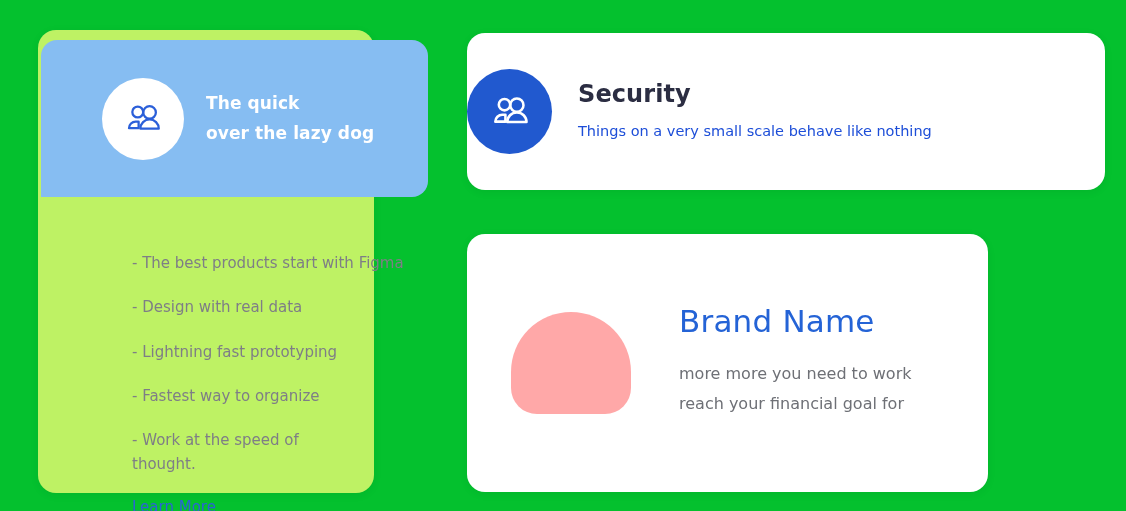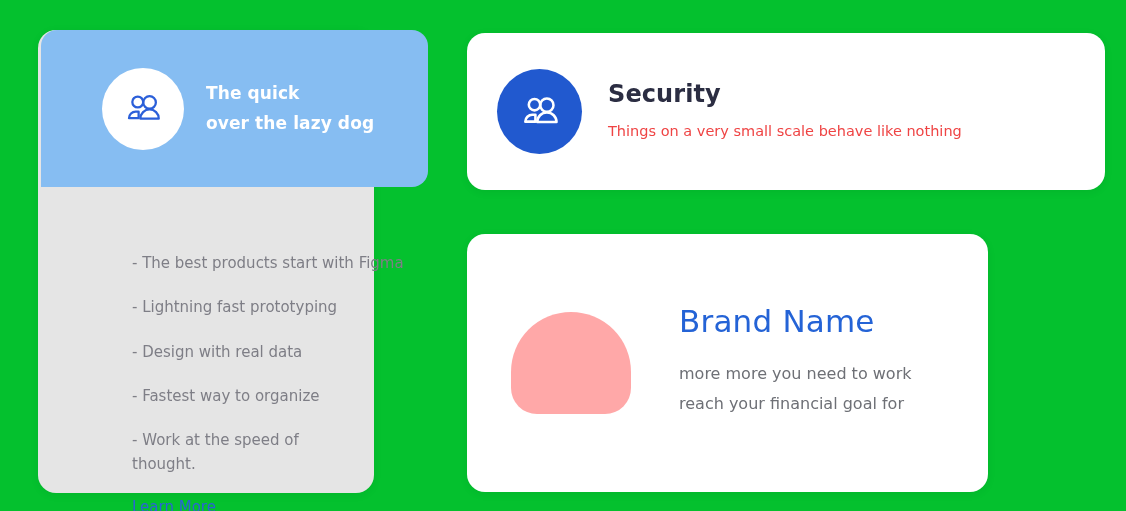--- a/index.html
+++ b/index.html
@@ -23,29 +23,29 @@
     height: 511px;
   }
 
   
   .left-card {
     position: absolute;
     left: 38px;
     top: 30px;
     width: 336px;
     height: 463px;
-    background: #e5e5e5;
+    background: #bef264;
     border-radius: 18px;
     box-shadow: 0 2px 10px rgba(0,0,0,0.06);
   }
 
   .left-hero {
     position: absolute;
     left: 41px;
-    top: 30px;
+    top: 40px;
     width: 387px;
     height: 157px;
     background: #86bdf2;
     border-radius: 16px 16px 16px 0;
     display: flex;
     align-items: center;
     padding-left: 61px;
   }
 
   .hero-avatar {
@@ -100,21 +100,20 @@
     position: absolute;
     left: 467px;
     top: 33px;
     width: 638px;
     height: 157px;
     background: #ffffff;
     border-radius: 18px;
     box-shadow: 0 2px 10px rgba(0,0,0,0.06);
     display: flex;
     align-items: center;
-    padding-left: 30px;
   }
 
   .security-avatar {
     width: 85px;
     height: 85px;
     border-radius: 50%;
     background: #2159cf;
     display: flex;
     align-items: center;
     justify-content: center;
@@ -128,21 +127,21 @@
 
   .security-title {
     color: #2b2d42;
     font-size: 24px;
     font-weight: bold;
     letter-spacing: 0.1px;
     margin-bottom: 10px;
   }
 
   .security-desc {
-    color: #ef4444;
+    color: #1d4ed8;
     font-size: 14.5px;
     line-height: 1.9;
     max-width: 400px;
   }
 
   
   .brand-card {
     position: absolute;
     left: 467px;
     top: 234px;
@@ -188,22 +187,22 @@
 </style>
 </head>
 <body>
 
 <div class="stage">
 
   <div class="left-card">
 
     <div class="left-list">
       <div class="list-item wide">-  The best products start with Figma</div>
+      <div class="list-item">- Design with real data</div>
       <div class="list-item">- Lightning fast prototyping</div>
-      <div class="list-item">- Design with real data</div>
       <div class="list-item">- Fastest way to organize</div>
       <div class="list-item">- Work at the speed of thought.</div>
       <a class="learn-more" href="#">Learn More</a>
     </div>
   </div>
 
   <div class="left-hero">
     <div class="hero-avatar">
       <svg class="icon-people" width="42" height="42" viewBox="0 0 48 48" fill="none" stroke="#2b5fd9" stroke-width="2.6" stroke-linecap="round" stroke-linejoin="round">
         <circle cx="18" cy="16" r="6.2"></circle>

